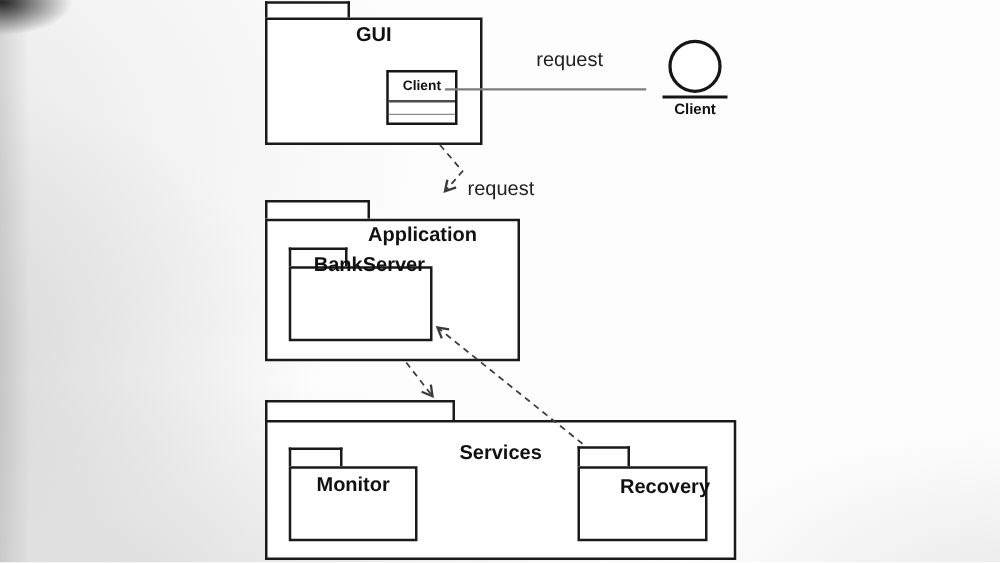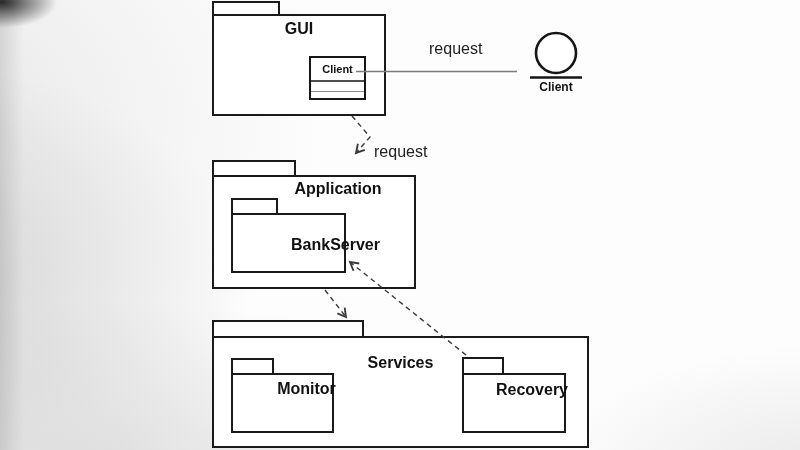--- a/index.html
+++ b/index.html
@@ -43,29 +43,29 @@
       <div class="csec1"></div>
       <div class="csec2"></div>
     </div>
 
     <div class="pkg-tab" style="left:212px;top:160px;width:84px;height:15px;"></div>
     <div class="pkg-body" style="left:212px;top:175px;width:204px;height:114px;"></div>
     <div class="pkg-label" style="left:220px;top:182px;width:236px;">Application</div>
 
     <div class="pkg-tab" style="left:231px;top:198px;width:47px;height:15px;"></div>
     <div class="pkg-body" style="left:231px;top:213px;width:115px;height:60px;"></div>
-    <div class="pkg-label" style="left:231px;top:238px;width:129px;margin-left:40px;">BankServer</div>
+    <div class="pkg-label" style="left:231px;top:206px;width:129px;">BankServer</div>
 
     <div class="pkg-tab" style="left:212px;top:320px;width:152px;height:16px;"></div>
     <div class="pkg-body" style="left:212px;top:336px;width:377px;height:112px;"></div>
     <div class="pkg-label" style="left:212px;top:356px;width:377px;">Services</div>
 
     <div class="pkg-tab" style="left:231px;top:358px;width:43px;height:15px;"></div>
     <div class="pkg-body" style="left:231px;top:373px;width:103px;height:60px;"></div>
-    <div class="pkg-label" style="left:231px;top:382px;width:103px;margin-left:24px;">Monitor</div>
+    <div class="pkg-label" style="left:231px;top:382px;width:103px;">Monitor</div>
 
     <div class="pkg-tab" style="left:462px;top:357px;width:42px;height:16px;"></div>
     <div class="pkg-body" style="left:462px;top:373px;width:104px;height:60px;"></div>
     <div class="pkg-label" style="left:464px;top:383px;width:104px;text-align:right;">Recovery</div>
 
   </div>
 
   <svg class="overlay" width="800" height="450" viewBox="0 0 800 450">
     <defs>
       <marker id="arrowOpen" viewBox="0 0 12 12" refX="9" refY="6" markerWidth="14" markerHeight="14" orient="auto" markerUnits="userSpaceOnUse">

